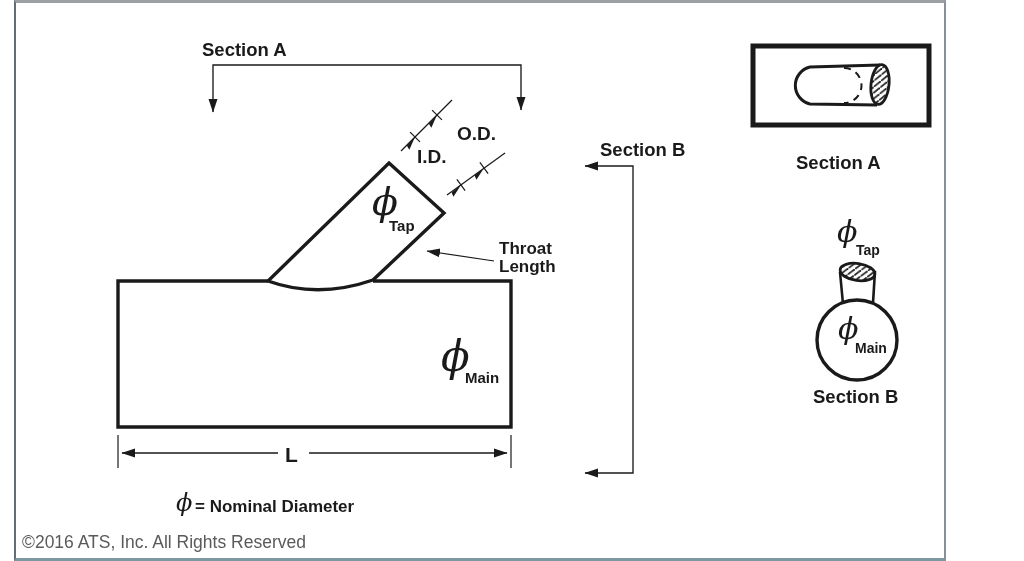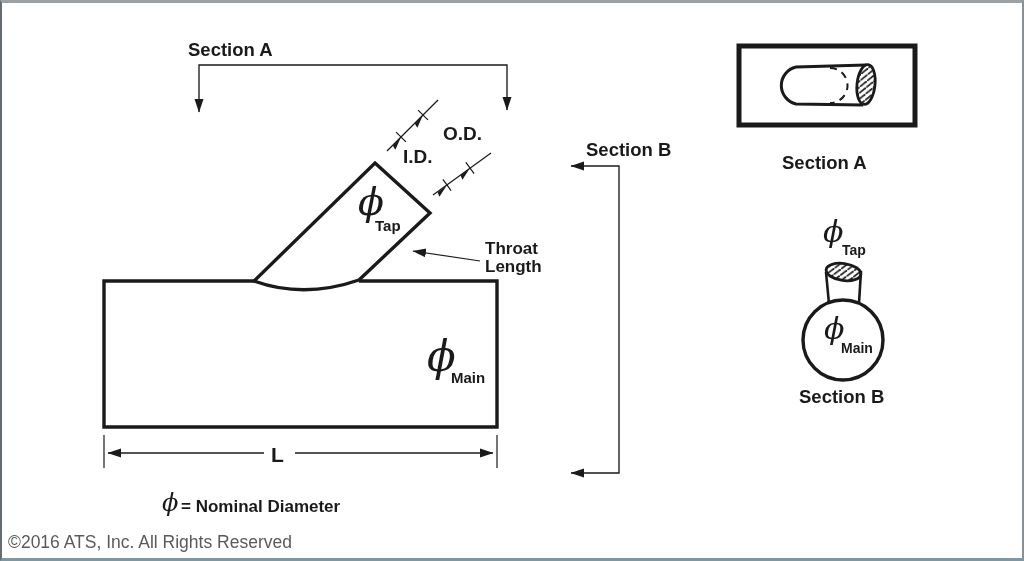--- a/index.html
+++ b/index.html
@@ -1,27 +1,28 @@
 <!DOCTYPE html>
 <html><head>
 <meta charset="utf-8">
 <style>
   html, body { margin: 0; padding: 0; background: #ffffff; }
   #page {
     position: relative;
-    width: 1024px;
+    width: 932px;
     height: 561px;
     box-sizing: border-box;
     background: #ffffff;
     border-top: 3px solid #9aa0a4;
     border-left: 2px solid #666d72;
     border-right: 2px solid #8a9196;
     border-bottom: 3px solid #7e98a2;
     overflow: hidden;
     font-family: "Liberation Sans", sans-serif;
+    margin-left: 14px;
   }
   svg { display: block; }
   .ink   { stroke: #1a1a1a; fill: none; }
   .thick { stroke-width: 3.4px; }
   .thin  { stroke-width: 1.35px; }
   .hair  { stroke-width: 1.2px; }
   .fillink { fill: #1a1a1a; stroke: none; }
   text { fill: #1a1a1a; }
   .lbl   { font-family: "Liberation Sans", sans-serif; font-weight: bold; }
   .h18   { font-size: 18.5px; }

